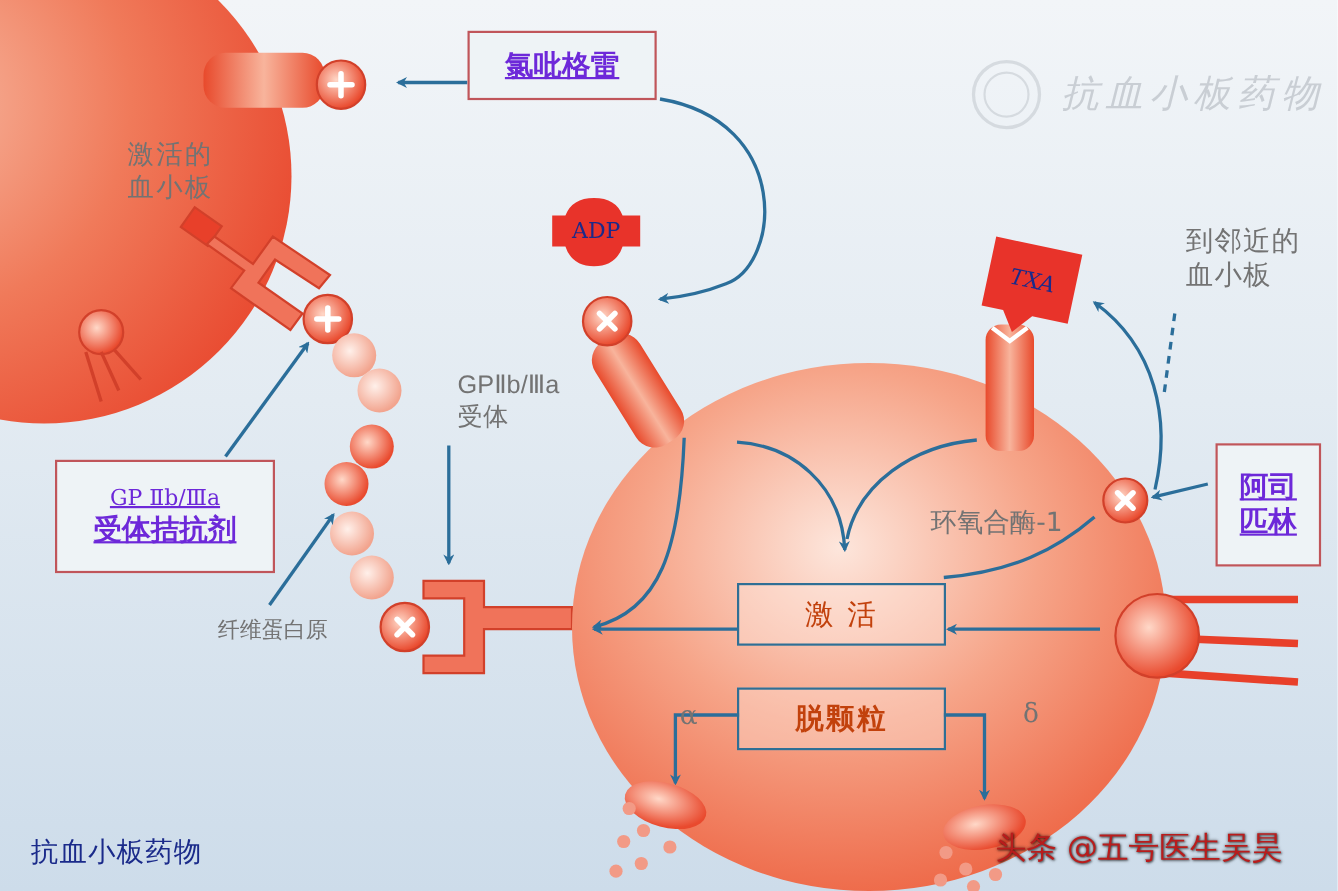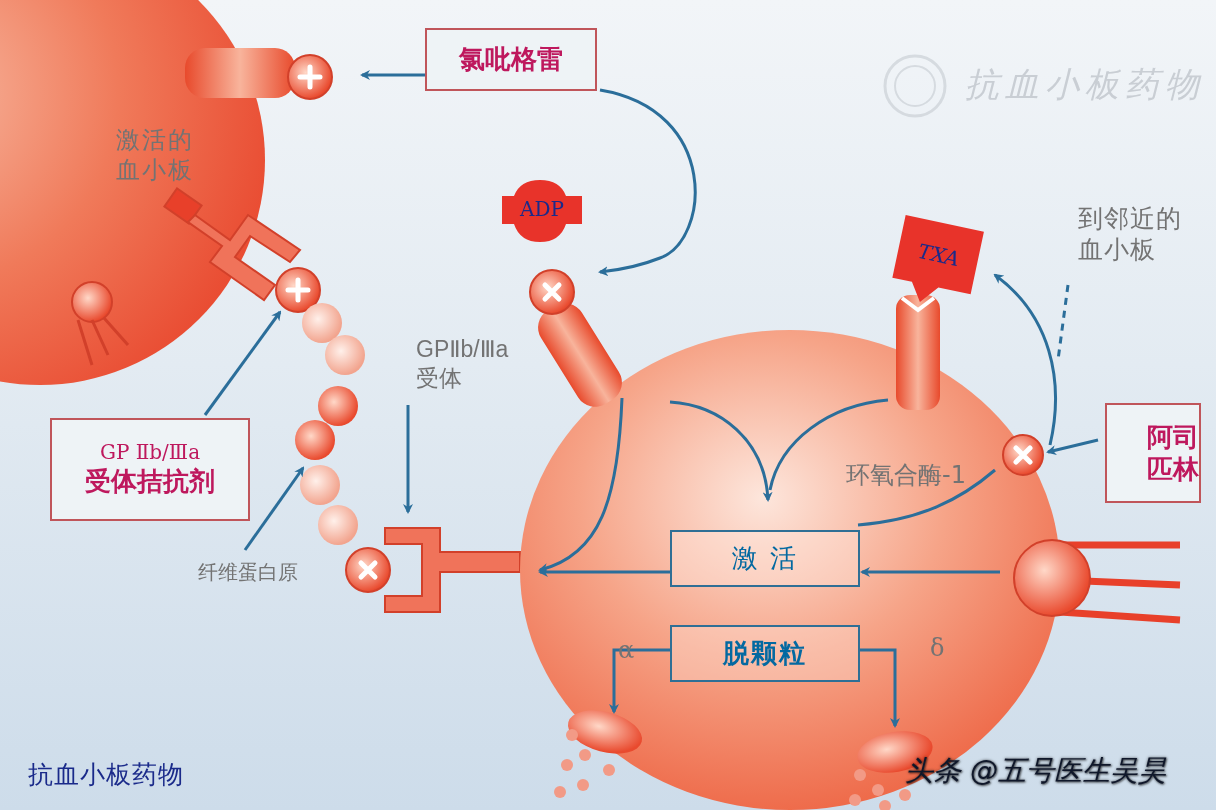--- a/index.html
+++ b/index.html
@@ -6,34 +6,34 @@
     body {
       width: 1216px; height: 810px; overflow: hidden;
       background: linear-gradient(180deg, #f2f5f8 0%, #e3ebf2 45%, #cddcea 100%);
       font-family: "DejaVu Sans", "Liberation Sans", sans-serif;
       position: relative;
     }
     #stage { position: absolute; left: 0; top: 0; width: 1216px; height: 810px; }
     svg { position: absolute; left: 0; top: 0; }
     .lbl { position: absolute; white-space: pre-line; line-height: 1.25; }
     .blue { color: #737373; margin-left: 28px; }
-    .red { color: #be185d; }
+    .red { color: #6d28d9; text-decoration: underline; }
     .navy { color: #1a2a8a; }
     .box {
       position: absolute; border: 2px solid #c0555a; background: #eef3f6;
       display: flex; align-items: center; justify-content: center; text-align: center;
       box-sizing: border-box;
     }
     .inbox {
       position: absolute; border: 2px solid #2f6f95; background: rgba(255,235,225,0.35);
       display: flex; align-items: center; justify-content: center; box-sizing: border-box;
-      color: #0369a1; font-size: 26px; letter-spacing: 2px;
+      color: #c2410c; font-size: 26px; letter-spacing: 2px;
     }
     .watermark { position: absolute; color: #c9ced4; font-family: "DejaVu Serif", serif; font-style: italic; font-size: 34px; letter-spacing: 6px; }
-    .credit { position: absolute; color: #0f172a; font-size: 28px; text-shadow: 0 0 3px rgba(0,0,0,0.6), 1px 1px 2px rgba(0,0,0,0.5); font-style: italic; }
+    .credit { position: absolute; color: #b91c1c; font-size: 28px; text-shadow: 0 0 3px rgba(0,0,0,0.6), 1px 1px 2px rgba(0,0,0,0.5); }
   </style>
 </head>
 <body>
 
 <div id="stage">
 
   <svg width="1216" height="810" viewBox="0 0 1216 810">
     <defs>
       <radialGradient id="cellL" cx="0.25" cy="0.35" r="0.85">
         <stop offset="0" stop-color="#f7b79f"></stop>
@@ -195,21 +195,21 @@
   <div class="lbl blue" style="left:388px;top:335px;font-size:23px;font-family:Liberation Sans, sans-serif;">GPⅡb/Ⅲa
 受体</div>
 
   <div class="box red" style="left:50px;top:418px;width:200px;height:103px;flex-direction:column;">
     <span style="font-size:20px;font-family:'DejaVu Serif',serif;">GP  Ⅱb/Ⅲa</span>
     <span style="font-size:26px;font-weight:bold;">受体拮抗剂</span>
   </div>
 
   <div class="lbl blue" style="left:170px;top:560px;font-size:20px;">纤维蛋白原</div>
 
-  <div class="box red" style="left:1105px;top:403px;width:96px;height:100px;font-size:26px;font-weight:bold;white-space:pre-line;line-height:1.25;justify-content:flex-end;">
+  <div class="box red" style="left:1105px;top:403px;width:96px;height:112px;font-size:26px;font-weight:bold;white-space:pre-line;line-height:1.25;">
     <span>阿司
 匹林</span>
   </div>
 
   <div class="lbl blue" style="left:818px;top:460px;font-size:24px;">环氧合酶-1</div>
 
   <div class="inbox" style="left:670px;top:530px;width:190px;height:57px;">
     <span>激  活</span>
   </div>
 

